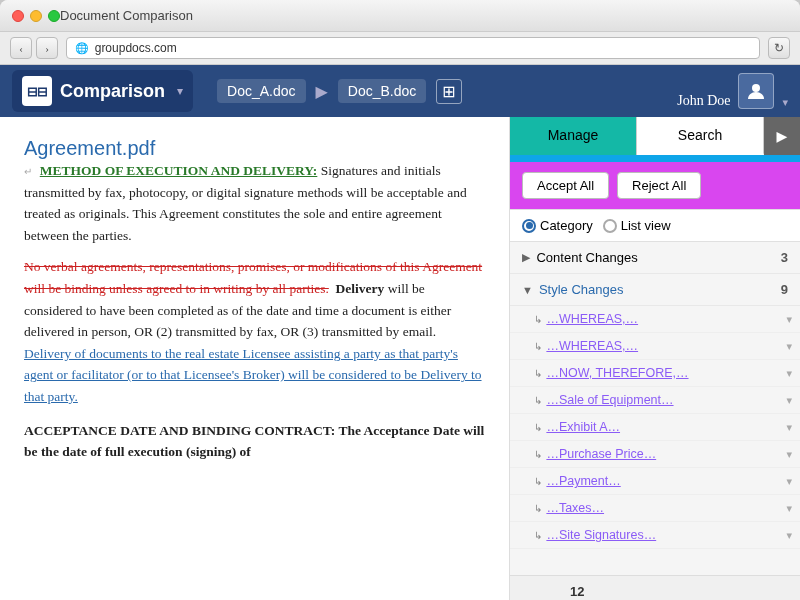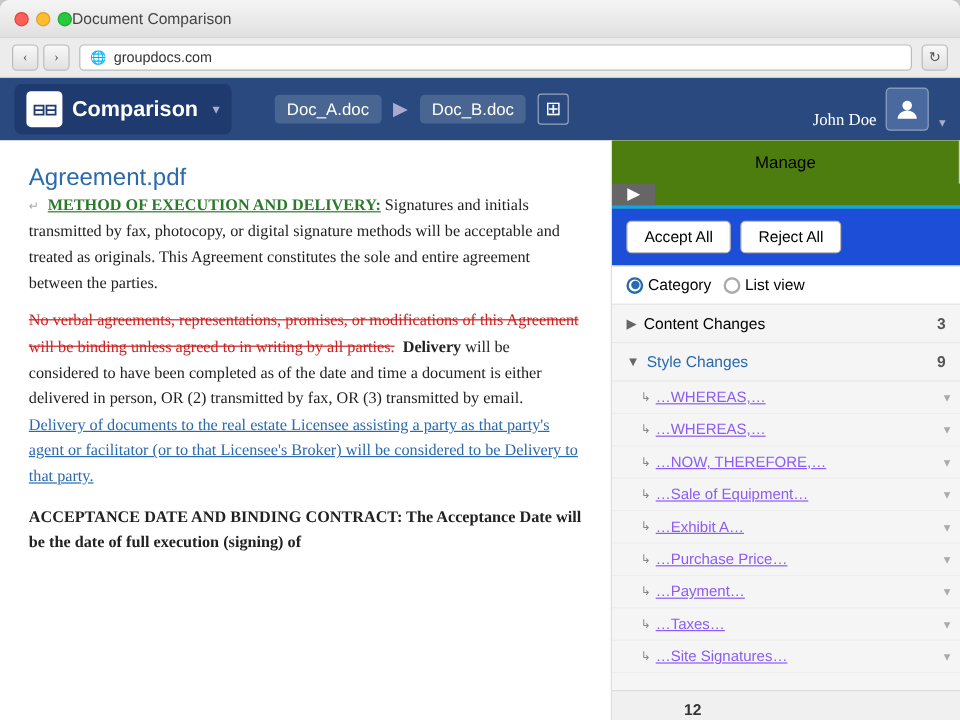--- a/index.html
+++ b/index.html
@@ -20,21 +20,21 @@
     .url-bar { flex: 1; background: white; border: 1px solid #bbb; border-radius: 4px; padding: 3px 8px; font-family: Arial, sans-serif; font-size: 12px; color: #333; display: flex; align-items: center; gap: 6px; }
     .url-icon { font-size: 11px; color: #666; }
     .refresh-btn { width: 22px; height: 22px; background: linear-gradient(to bottom, #f8f8f8, #e0e0e0); border: 1px solid #bbb; border-radius: 4px; display: flex; align-items: center; justify-content: center; font-size: 12px; color: #555; cursor: pointer; }
 
     
     .app-header { background: #2a4a7f; display: flex; align-items: center; padding: 0 12px; height: 52px; }
     .brand { display: flex; align-items: center; gap: 8px; background: #1e3a6e; border-radius: 6px; padding: 6px 10px; }
     .brand-icon { width: 30px; height: 30px; background: white; border-radius: 4px; display: flex; align-items: center; justify-content: center; font-size: 16px; font-weight: bold; color: #2a4a7f; font-family: Arial; }
     .brand-name { color: white; font-size: 18px; font-family: Arial, sans-serif; font-weight: bold; }
     .brand-arrow { color: #aac; font-size: 12px; margin-left: 4px; }
-    .doc-tabs { display: flex; align-items: center; gap: 10px; margin-left: 36px; }
+    .doc-tabs { display: flex; align-items: center; gap: 10px; margin-left: 24px; }
     .doc-tab { color: white; font-size: 14px; font-family: Arial, sans-serif; padding: 4px 10px; border-radius: 4px; background: rgba(255,255,255,0.15); }
     .doc-arrow { color: #aac; font-size: 16px; }
     .doc-icon { color: white; font-size: 16px; border: 1px solid rgba(255,255,255,0.5); border-radius: 3px; padding: 2px 5px; cursor: pointer; }
     .header-spacer { flex: 1; }
     .user-info { display: flex; align-items: flex-end; gap: 8px; color: white; font-family: Liberation Serif, serif; font-size: 14px; }
     .avatar { width: 36px; height: 36px; background: #4a6a9f; border-radius: 4px; display: flex; align-items: center; justify-content: center; color: white; font-size: 18px; border: 1px solid rgba(255,255,255,0.4); }
     .user-arrow { color: #aac; font-size: 11px; }
 
     
     .main-content { display: flex; height: 490px; background: white; }
@@ -47,25 +47,25 @@
     .heading-link { color: #2a7a2a; font-weight: bold; text-decoration: underline; font-size: 13.5px; }
     .section-icon { color: #aaa; font-size: 10px; margin-right: 4px; }
     .strikethrough-red { color: #cc2222; text-decoration: line-through; }
     .bold { font-weight: bold; }
     .blue-link { color: #2a6aad; text-decoration: underline; }
     .doc-pane p { margin-bottom: 8px; }
     .section-heading { font-weight: bold; font-size: 13.5px; margin-top: 12px; }
 
     
     .right-panel { width: 290px; display: flex; flex-direction: column; background: #f5f5f5; }
-    .panel-tabs { display: flex; background: #4d7c0f; border-bottom: 3px solid #0ea5e9; flex-direction: column; }
+    .panel-tabs { display: flex; background: #14b8a6; border-bottom: 7px solid #0ea5e9; }
     .panel-tab { flex: 1; padding: 10px; text-align: center; font-family: Arial, sans-serif; font-size: 14px; cursor: pointer; border-right: 1px solid #ccc; }
     .panel-tab.active { background: white; border-bottom: 2px solid white; font-weight: normal; }
     .panel-tab-play { width: 36px; display: flex; align-items: center; justify-content: center; background: #666; color: white; font-size: 14px; cursor: pointer; }
-    .panel-actions { display: flex; gap: 8px; padding: 10px 12px; background: #1d4ed8; border-bottom: 1px solid #e0e0e0; }
+    .panel-actions { display: flex; gap: 8px; padding: 10px 12px; background: #d946ef; border-bottom: 1px solid #e0e0e0; }
     .action-btn { padding: 5px 14px; border: 1px solid #bbb; border-radius: 4px; background: white; font-family: Arial, sans-serif; font-size: 13px; cursor: pointer; }
     .view-options { display: flex; align-items: flex-end; gap: 10px; padding: 8px 12px; background: white; border-bottom: 1px solid #e0e0e0; font-family: Arial, sans-serif; font-size: 13px; }
     .radio-group { display: flex; align-items: center; gap: 4px; }
     .radio-dot { width: 14px; height: 14px; border-radius: 50%; border: 2px solid #2a6aad; display: flex; align-items: center; justify-content: center; }
     .radio-dot.selected::after { content: ''; width: 7px; height: 7px; background: #2a6aad; border-radius: 50%; }
     .radio-empty { width: 14px; height: 14px; border-radius: 50%; border: 2px solid #aaa; }
 
     
     .change-list { flex: 1; overflow-y: auto; }
     .change-category { display: flex; align-items: center; padding: 8px 12px; font-family: Arial, sans-serif; font-size: 13px; border-bottom: 1px solid #e8e8e8; cursor: pointer; }
@@ -161,20 +161,21 @@
         <span class="bold">Acceptance Date</span>
         <span>will be the date of full execution (signing) of</span>
       </p>
     </div>
   </div>
 
   <div class="right-panel">
 
     <div class="panel-tabs">
       <div class="panel-tab">Manage</div>
+      <div class="panel-tab active">Search</div>
       <div class="panel-tab-play">▶</div>
     </div>
 
     <div class="panel-actions">
       <button class="action-btn">Accept All</button>
       <button class="action-btn">Reject All</button>
     </div>
 
     <div class="view-options">
       <div class="radio-group">

